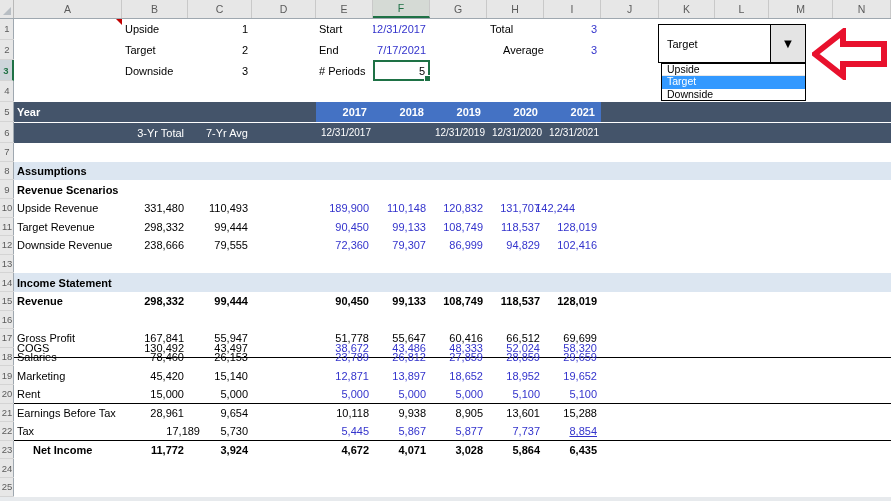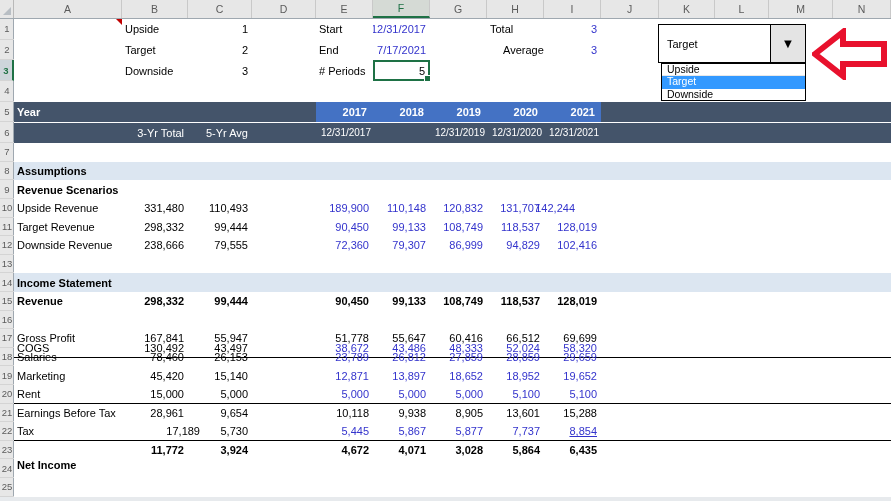--- a/index.html
+++ b/index.html
@@ -251,21 +251,21 @@
         <span class="cell left" style="left: 0px; width: 108px;">Tax</span>
         <span class="cell right" style="left: 124px; width: 66px;">17,189</span>
         <span class="cell right" style="left: 174px; width: 64px;">5,730</span>
         <span class="cell right blue" style="left: 302px; width: 57px;">5,445</span>
         <span class="cell right blue" style="left: 359px; width: 57px;">5,867</span>
         <span class="cell right blue" style="left: 416px; width: 57px;">5,877</span>
         <span class="cell right blue" style="left: 473px; width: 57px;">7,737</span>
         <span class="cell right blue" style="left: 530px; width: 57px; text-decoration: underline;">8,854</span>
       </div>
       <div class="xrow" style="top: 440.8px; height: 18.6px;">
-        <span class="cell left bold" style="left: 0px; width: 108px; margin-top: 15px;">Net Income</span>
+        <span class="cell left bold" style="left: 16px; width: 108px;">Net Income</span>
         <span class="cell right bold" style="left: 108px; width: 66px;">11,772</span>
         <span class="cell right bold" style="left: 174px; width: 64px;">3,924</span>
         <span class="cell right bold" style="left: 302px; width: 57px;">4,672</span>
         <span class="cell right bold" style="left: 359px; width: 57px;">4,071</span>
         <span class="cell right bold" style="left: 416px; width: 57px;">3,028</span>
         <span class="cell right bold" style="left: 473px; width: 57px;">5,864</span>
         <span class="cell right bold" style="left: 530px; width: 57px;">6,435</span>
       </div>
     </div>
 
@@ -273,21 +273,21 @@
     <span class="cell left bold" style="left:0;width:108px;">Year</span>
     <span class="cell right yr" style="left:302px;width:57px;">2017</span>
     <span class="cell right yr" style="left:359px;width:57px;">2018</span>
     <span class="cell right yr" style="left:416px;width:57px;">2019</span>
     <span class="cell right yr" style="left:473px;width:57px;">2020</span>
     <span class="cell right yr" style="left:530px;width:57px;">2021</span>
   </div>
 
   <div class="band" id="band6" style="top: 122.5px; height: 20.7px;">
     <span class="cell right" style="left:108px;width:66px;">3-Yr Total</span>
-    <span class="cell right" style="left:174px;width:64px;">5-Yr Avg</span>
+    <span class="cell right" style="left:174px;width:64px;">7-Yr Avg</span>
     <span class="cell right dt" style="left:302px;width:57px;">12/31/2017</span>
     <span class="cell right dt" style="left:359px;width:57px;margin-top:22px;">12/31/2018</span>
     <span class="cell right dt" style="left:416px;width:57px;">12/31/2019</span>
     <span class="cell right dt" style="left:473px;width:57px;">12/31/2020</span>
     <span class="cell right dt" style="left:530px;width:57px;">12/31/2021</span>
   </div>
 
   <div class="sel" id="sel" style="left: 373px; top: 60.4px; width: 57px; height: 20.7px;">
     <span class="val">5</span>
     <div class="handle"></div>

